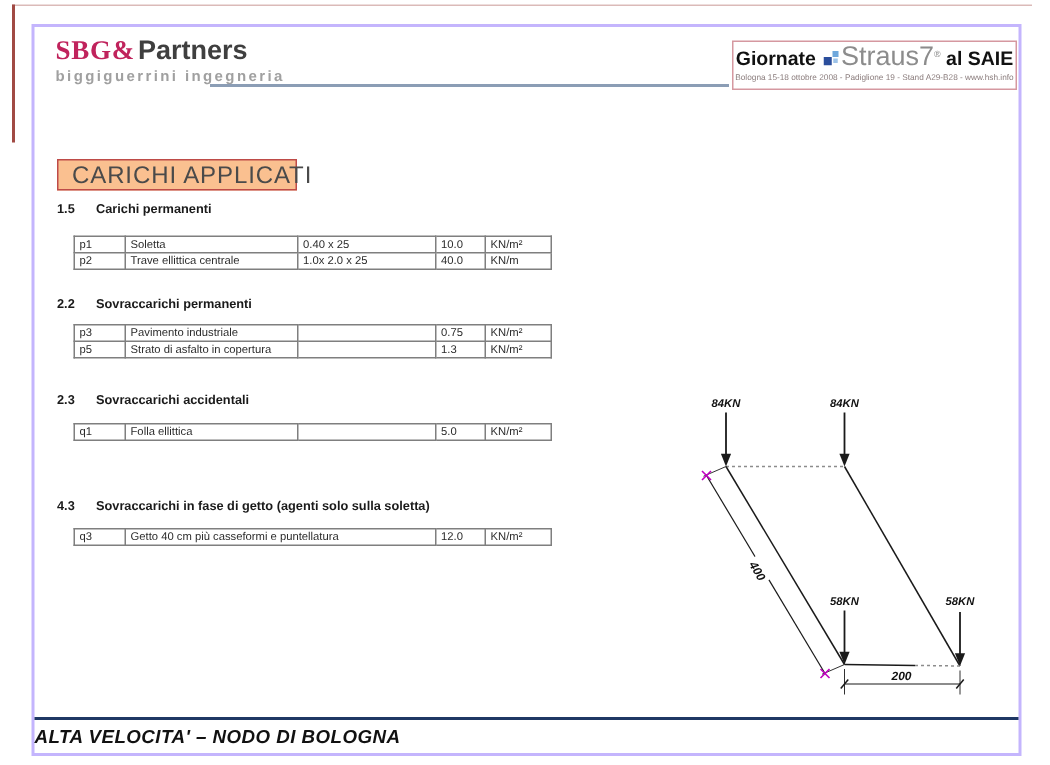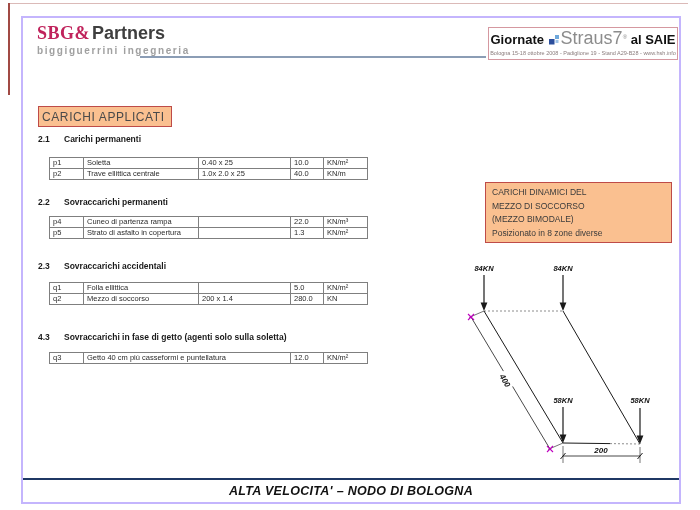--- a/index.html
+++ b/index.html
@@ -24,45 +24,45 @@
             border:1px solid #d598a0;background:#fff;text-align:center;}
   .eventbox .l1{margin-top:2px;font-size:13px;line-height:14px;white-space:nowrap;}
   .eventbox .gio{font-weight:bold;color:#111;}
   .eventbox .straus{color:#8c8c8c;font-size:18px;}
   .eventbox .mark{font-size:6px;color:#8c8c8c;vertical-align:super;}
   .eventbox .saie{font-weight:bold;color:#111;}
   .eventbox .l2{font-size:5.5px;color:#8a7c7c;margin-top:2px;white-space:nowrap;}
   .sicon{display:inline-block;vertical-align:-1px;margin:0 1px;}
 
   
-  .titlebox{position:absolute;left:15px;top:88px;width:134px;height:21px;
+  .titlebox{position:absolute;left:15px;top:88px;width:160px;height:21px;
             background:#fac090;border:1px solid #be4b48;
-            font-size:12px;color:#4a4a4a;letter-spacing:.6px;
-            line-height:21px;padding-left:3px;box-sizing:border-box;white-space:nowrap;}
+            font-size:16px;color:#4a4a4a;letter-spacing:.6px;
+            line-height:21px;padding-left:9px;box-sizing:border-box;white-space:nowrap;}
   .notebox{position:absolute;left:462px;top:164px;width:187px;height:61px;
            background:#fac090;border:1px solid #be4b48;
            font-size:8.5px;color:#3b3b3b;line-height:13.5px;
            padding:3px 0 0 6px;box-sizing:border-box;}
 
   
   .sec-h{position:absolute;left:15px;font-size:8.5px;font-weight:bold;color:#1a1a1a;white-space:nowrap;}
   .sec-h .num{display:inline-block;width:26px;}
   table.ld{position:absolute;left:26px;border-collapse:collapse;table-layout:fixed;width:318px;}
   table.ld td{border:1px solid #7f7f7f;font-size:7.5px;color:#2b2b2b;
               height:10px;padding:0 0 0 3px;white-space:nowrap;overflow:hidden;line-height:10px;}
 
   
   .diagram{position:absolute;left:417px;top:237px;}
   svg text{font-family:"Liberation Sans","DejaVu Sans",sans-serif;fill:#111;}
   .loadlbl{font-size:7.5px;font-weight:bold;font-style:italic;}
   .dimlbl{font-size:8px;font-style:italic;font-weight:bold;}
 
   
   .footer{position:absolute;left:0;right:0;bottom:0;height:22px;border-top:2px solid #1f3864;
-          text-align:center;font-size:12.5px;font-weight:bold;font-style:italic;color:#111;
+          font-size:12.5px;font-weight:bold;font-style:italic;color:#111;
           line-height:22px;letter-spacing:.3px;}
 </style>
 </head>
 <body>
 
 <div class="artifact-h"></div>
 <div class="artifact-v"></div>
 
 <div class="slide">
 
@@ -83,21 +83,21 @@
             <rect x="6.5" y="6" width="3" height="3" fill="#9ec3e8"></rect>
           </svg></span><span class="straus">Straus7</span><span class="mark">®</span>
       <span class="saie">al SAIE</span>
     </div>
     <div class="l2">Bologna 15-18 ottobre 2008 - Padiglione 19 - Stand A29-B28 - www.hsh.info</div>
   </div>
 
   <div class="titlebox">CARICHI APPLICATI</div>
 
   <div class="sec-h" style="top:116px">
-    <span class="num">2.1</span><span>Carichi permanenti</span>
+    <span class="num">1.5</span><span>Carichi permanenti</span>
   </div>
   <table class="ld" style="top:139px">
     <colgroup>
         <col style="width:34px">
         <col style="width:115px">
         <col style="width:92px">
         <col style="width:33px">
         <col style="width:44px">
       </colgroup>
     <tbody>
@@ -123,26 +123,26 @@
   </div>
   <table class="ld" style="top:198px">
     <colgroup>
         <col style="width:34px">
         <col style="width:115px">
         <col style="width:92px">
         <col style="width:33px">
         <col style="width:44px">
       </colgroup>
     <tbody>
-    <tr>
-      <td>p4</td>
-      <td>Cuneo di partenza rampa</td>
+        <tr>
+      <td>p3</td>
+      <td>Pavimento industriale</td>
       <td></td>
-      <td>22.0</td>
-      <td>KN/m³</td>
+      <td>0.75</td>
+      <td>KN/m²</td>
     </tr>
     <tr>
       <td>p5</td>
       <td>Strato di asfalto in copertura</td>
       <td></td>
       <td>1.3</td>
       <td>KN/m²</td>
     </tr>
   </tbody>
     </table>
@@ -159,27 +159,20 @@
         <col style="width:44px">
       </colgroup>
     <tbody>
         <tr>
       <td>q1</td>
       <td>Folla ellittica</td>
       <td></td>
       <td>5.0</td>
       <td>KN/m²</td>
     </tr>
-    <tr>
-      <td>q2</td>
-      <td>Mezzo di soccorso</td>
-      <td>200 x 1.4</td>
-      <td>280.0</td>
-      <td>KN</td>
-    </tr>
   </tbody>
     </table>
 
   <div class="sec-h" style="top:314px">
     <span class="num">4.3</span><span>Sovraccarichi in fase di getto (agenti solo sulla soletta)</span>
   </div>
   <table class="ld" style="top:334px">
     <colgroup>
         <col style="width:34px">
         <col style="width:207px">
@@ -189,26 +182,20 @@
     <tbody>
         <tr>
       <td>q3</td>
       <td>Getto 40 cm più casseformi e puntellatura</td>
       <td>12.0</td>
       <td>KN/m²</td>
     </tr>
   </tbody>
     </table>
 
-  <div class="notebox">
-    <div>CARICHI DINAMICI DEL</div>
-    <div>MEZZO DI SOCCORSO</div>
-    <div>(MEZZO BIMODALE)</div>
-    <div>Posizionato in 8 zone diverse</div>
-  </div>
 
   <div class="diagram">
     <svg width="250" height="225" viewBox="440 255 250 225">
 
       <line x1="484" y1="311" x2="563" y2="311" stroke="#8c8c8c" stroke-width="1" stroke-dasharray="2,2"></line>
       <line x1="563" y1="311" x2="640" y2="444" stroke="#1a1a1a" stroke-width="1"></line>
       <line x1="484" y1="311" x2="563" y2="443" stroke="#1a1a1a" stroke-width="1"></line>
       <line x1="563" y1="443" x2="610" y2="443.6" stroke="#1a1a1a" stroke-width="1"></line>
       <line x1="610" y1="443.6" x2="640" y2="444" stroke="#8c8c8c" stroke-width="1" stroke-dasharray="2,2"></line>
 

